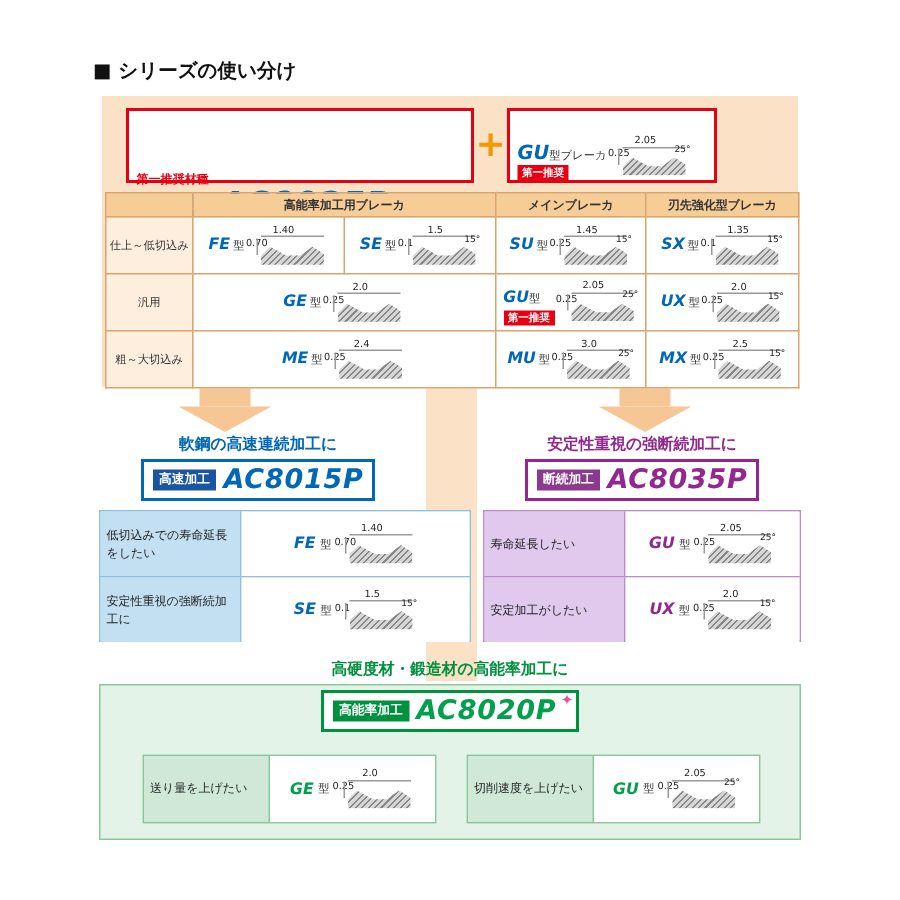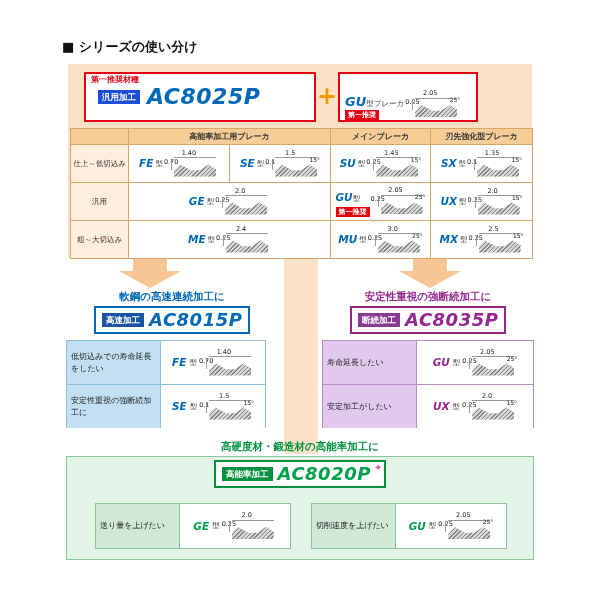--- a/index.html
+++ b/index.html
@@ -9,21 +9,21 @@
   #title{position:absolute;left:62px;top:38px;font-size:13px;font-weight:bold;color:#111;}
 
   .peach-band{position:absolute;left:68px;top:64px;width:464px;height:194px;background:#fbe2c6;}
   .center-flow{position:absolute;left:284px;top:254px;width:34px;height:200px;background:#fbe2c6;}
   .arr-shaft{position:absolute;width:34px;height:17px;background:#f6c795;}
   .arr-head{position:absolute;width:0;height:0;border-left:31px solid transparent;
             border-right:31px solid transparent;border-top:17px solid #f6c795;}
 
   .rbox{position:absolute;background:#fff;border:2px solid #e60012;box-sizing:border-box;}
   #rbox1{left:84px;top:72px;width:232px;height:50px;}
-  .rlabel{font-size:8px;color:#e60012;font-weight:bold;padding:2px 12px 0 5px;line-height:1;}
+  .rlabel{font-size:8px;color:#e60012;font-weight:bold;padding:2px 12px 0 5px;line-height:1;margin-top:40px;}
   .r1row{display:flex;align-items:center;gap:7px;padding-left:12px;margin-top:2px;}
   #plus{position:absolute;left:317px;top:82px;font-size:24px;font-weight:bold;color:#f39800;}
   #rbox2{left:338px;top:72px;width:140px;height:50px;display:flex;align-items:center;gap:2px;padding:17px 2px 3px 5px;}
   .b2l{display:flex;flex-direction:column;justify-content:space-between;height:100%;}
 
   .bdg{color:#fff;font-size:8.5px;font-weight:bold;padding:2px 4px;white-space:nowrap;line-height:1.2;}
   .bdg-navy{background:#1d4ed8;}
   .bdg-blue{background:#1a55a3;}
   .bdg-purple{background:#8b3a8f;}
   .bdg-green{background:#00913f;}
@@ -68,21 +68,21 @@
   #bhead{left:66px;top:441px;width:468px;color:#00913f;}
 
   .gradebox{position:absolute;height:28px;background:#fff;display:flex;align-items:center;gap:5px;
             padding:0 6px;box-sizing:border-box;}
   #lgrade{left:94px;top:306px;width:156px;border:2px solid #0068b7;}
   #rgrade{left:350px;top:306px;width:156px;border:2px solid #93278f;}
   #bgrade{left:214px;top:460px;width:172px;border:2px solid #00913f;}
   .sparkle{color:#e85298;font-size:10px;position:relative;top:-7px;left:-2px;}
 
   .panel{position:absolute;box-sizing:border-box;}
-  #lpanel{left:66px;top:340px;width:200px;height:88px;background:#d8ebf7;border:1px solid #8cc0de;}
+  #lpanel{left:66px;top:340px;width:248px;height:88px;background:#d8ebf7;border:1px solid #8cc0de;}
   #rpanel{left:322px;top:340px;width:212px;height:88px;background:#ecdcf3;border:1px solid #b78cc9;}
   .prow{display:flex;height:43px;}
   .prow+.prow{border-top:1px solid #999;}
   #lpanel .prow+.prow{border-color:#8cc0de;}
   #rpanel .prow+.prow{border-color:#b78cc9;}
   .plab{width:94px;font-size:8px;padding:3px 4px;display:flex;align-items:center;line-height:1.4;
         box-sizing:border-box;color:#222;}
   #lpanel .plab{background:#c3e0f2;border-right:1px solid #8cc0de;}
   #rpanel .plab{background:#e1c9ee;border-right:1px solid #b78cc9;}
   .pcon{flex:1;background:#fff;display:flex;align-items:center;justify-content:center;gap:3px;}

